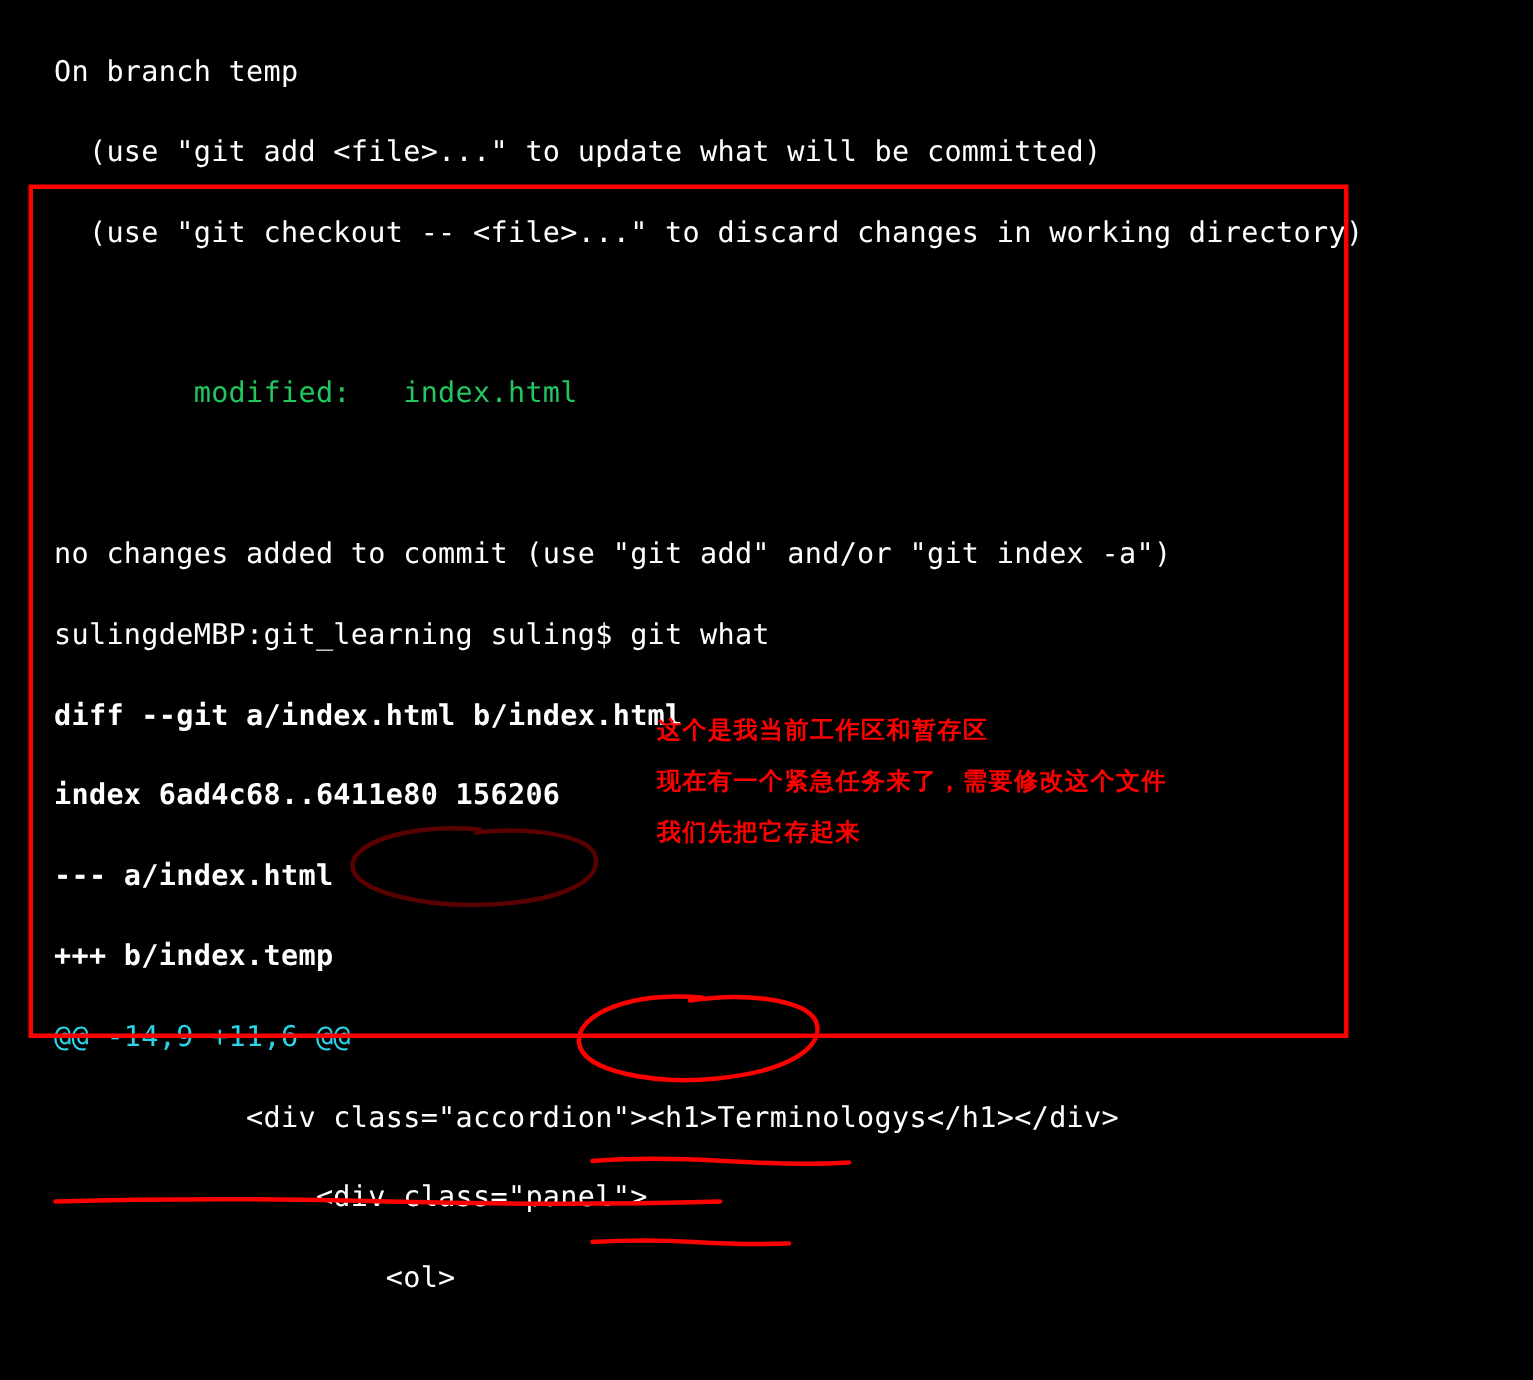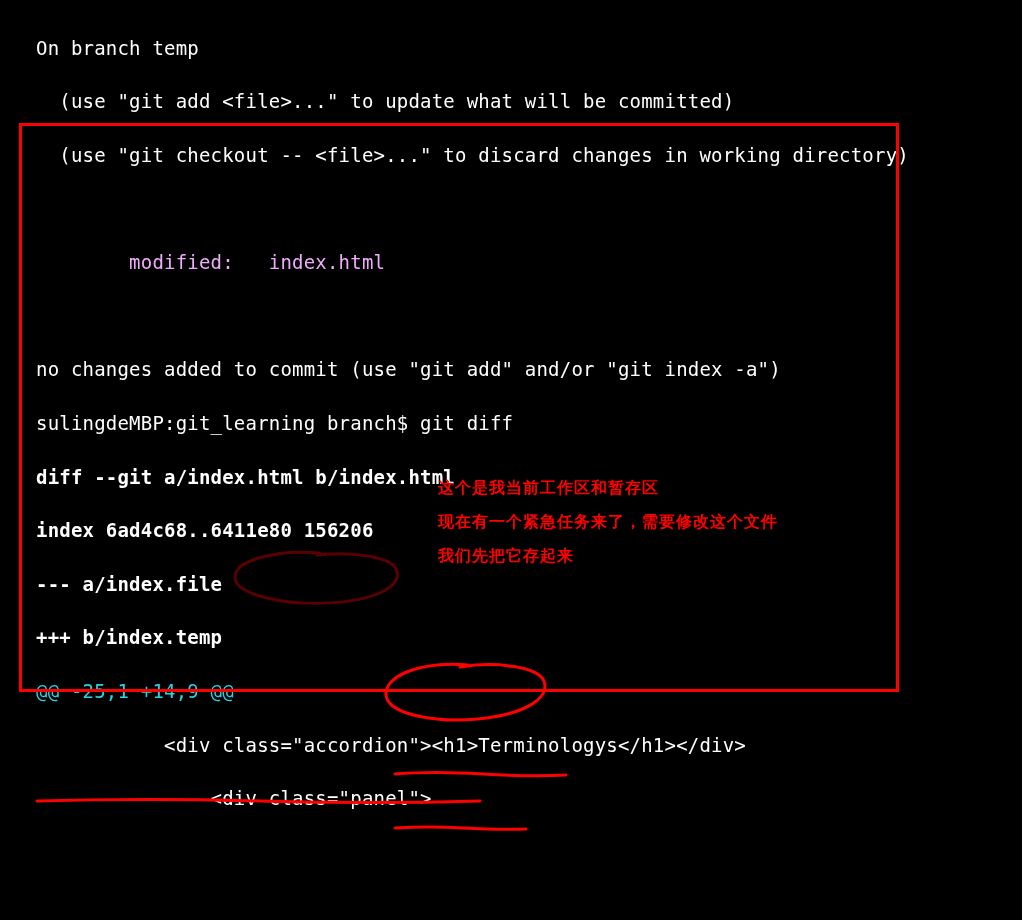--- a/index.html
+++ b/index.html
@@ -14,21 +14,21 @@
     position: relative;
     font-family: "Menlo", "Consolas", monospace;
     font-size: 19px;
     line-height: 26.8px;
     color: #ffffff;
     padding: 8px 0 0 36px;
     white-space: pre;
     letter-spacing: 0.2px;
   }
   .line { white-space: pre; }
-  .red   { color: #f0abfc; }
+  .red   { color: #22c55e; }
   .cyan  { color: #2bd3e6; }
   .white { color: #ffffff; }
   .bold  { font-weight: bold; }
 
   
   .annot-box {
     position: absolute;
     border: 3px solid #ff0000;
     pointer-events: none;
   }
@@ -52,28 +52,29 @@
 <body>
 
 <div class="terminal">
 <div class="line white">On branch temp</div>
 <div class="line white">  (use "git add &lt;file&gt;..." to update what will be committed)</div>
 <div class="line white">  (use "git checkout -- &lt;file&gt;..." to discard changes in working directory)</div>
 <div class="line"> </div>
 <div class="line red">        modified:   index.html</div>
 <div class="line"> </div>
 <div class="line white">no changes added to commit (use "git add" and/or "git index -a")</div>
-<div class="line white"><span>sulingdeMBP:git_learning branch$ </span><span>git diff</span></div>
+<div class="line white"><span>sulingdeMBP:git_learning suling$ </span><span>git what</span></div>
 <div class="line white bold">diff --git a/index.html b/index.html</div>
 <div class="line white bold">index 6ad4c68..6411e80 156206</div>
-<div class="line white bold">--- a/index.file</div>
+<div class="line white bold">--- a/index.html</div>
 <div class="line white bold">+++ b/index.temp</div>
-<div class="line cyan">@@ -25,1 +14,9 @@</div>
+<div class="line cyan">@@ -14,9 +11,6 @@</div>
 <div class="line white">           &lt;div class="accordion"&gt;&lt;h1&gt;Terminologys&lt;/h1&gt;&lt;/div&gt;</div>
 <div class="line white">               &lt;div class="panel"&gt;</div>
+<div class="line white">                   &lt;ol&gt;</div>
 
 
 
 
 
 
 
 
 
 

